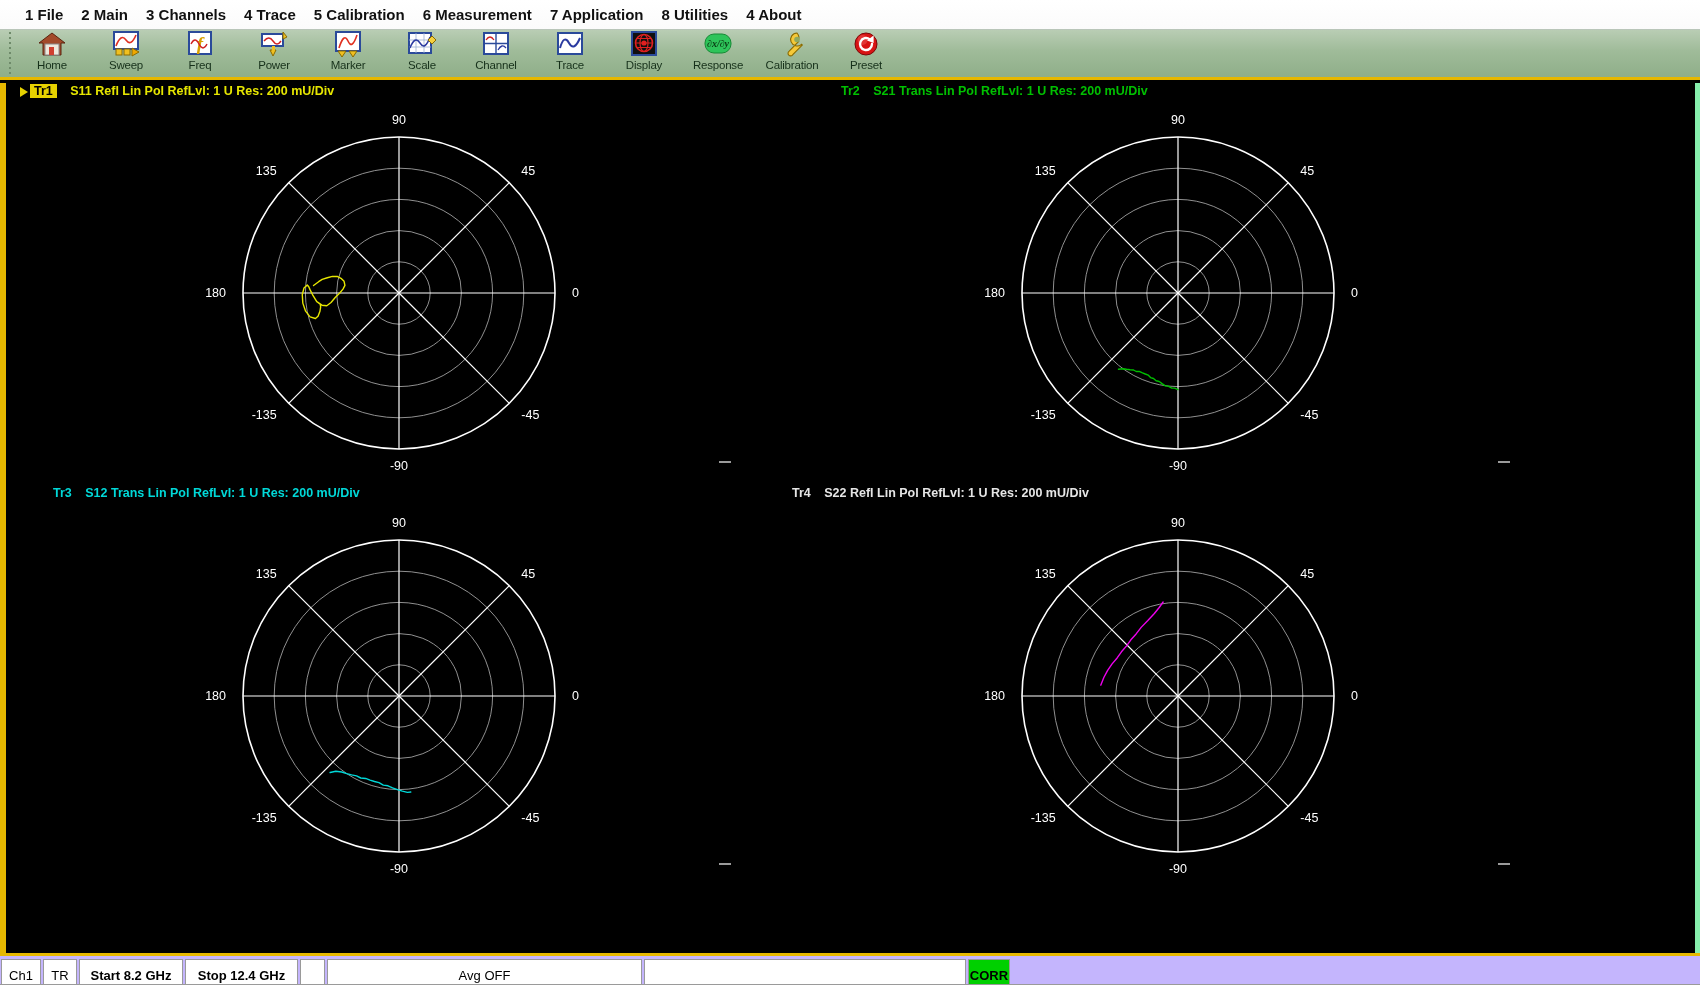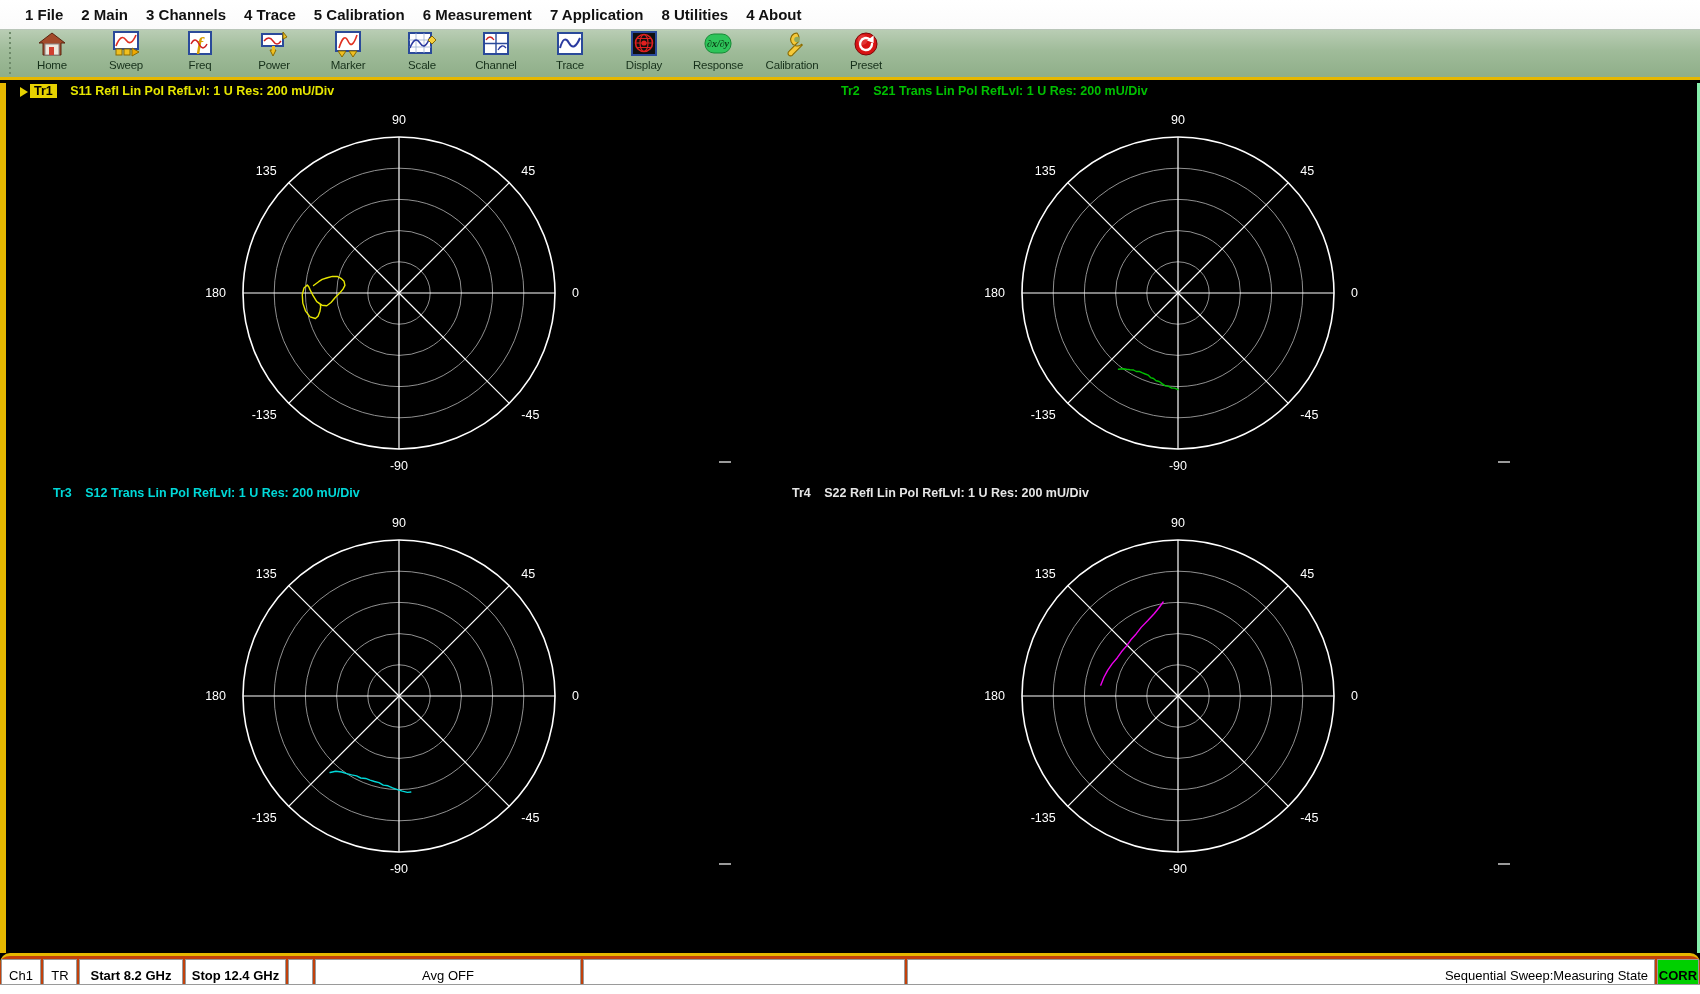--- a/index.html
+++ b/index.html
@@ -41,42 +41,42 @@
     cursor: default;
   }
   .tool-ico { width: 30px; height: 28px; position: relative; }
   .tool-lbl { font-size: 11.5px; color: #16301a; margin-top: 1px; letter-spacing: -0.2px; }
   
   #screen {
     position: absolute; left: 0; top: 83px;
     width: 1700px; height: 870px;
     background: #000;
     border-left: 6px solid #e6b800;
-    border-right: 3px solid #86efac;
+    border-right: 5px solid #86efac;
   }
   .tr-label { position: absolute; font-size: 12.5px; white-space: nowrap; font-weight: 600; }
   .tr-tag { font-weight: bold; }
   .tr-sel {
     background: #e6d100; color: #000; padding: 0 4px; font-weight: bold;
   }
   .arrow-ptr {
     display: inline-block; width: 0; height: 0;
     border-left: 8px solid #e6d100;
     border-top: 5px solid transparent;
     border-bottom: 5px solid transparent;
     vertical-align: middle; margin-right: 2px;
   }
   .dash { position: absolute; width: 12px; height: 2px; background: #9a9a9a; }
   
   #statusbar {
     position: absolute; left: 0; top: 953px;
     width: 1700px; height: 41px;
-    background: #c2410c; border-top: 3px solid #e6b800;
+    background: #c4b5fd; border-top: 3px solid #e6b800;
     display: flex; align-items: stretch;
-    font-size: 13px; color: #000; border-radius: 10px;
+    font-size: 13px; color: #000;
   }
   .sb {
     border: 1px solid #9a9a9a; margin: 3px 1px;
     display: flex; align-items: center; justify-content: center;
     padding: 0 6px; white-space: nowrap; background: #fff;
   }
   .sb.bold { font-weight: bold; }
   .sb.corr { background: #00d000; font-weight: bold; color: #000; }
   #sb-row2 { position: absolute; left: 0; bottom: 0; width: 1700px; height: 10px;
              border-top: 1px solid #9a9a9a; background: #fff; }
@@ -327,20 +327,19 @@
   <div class="dash" style="left:713px; top:378px;"></div>
   <div class="dash" style="left:1492px; top:378px;"></div>
   <div class="dash" style="left:713px; top:780px;"></div>
   <div class="dash" style="left:1492px; top:780px;"></div>
 </div>
 
 <div id="statusbar">
   <div class="sb" style="width:40px;">Ch1</div>
   <div class="sb" style="width:34px;">TR</div>
   <div class="sb bold" style="width:104px;">Start 8.2 GHz</div>
-  <div class="sb bold" style="width:101px;">Stop 12.4 GHz</div>
+  <div class="sb bold" style="width:113px;">Stop 12.4 GHz</div>
   <div class="sb" style="width:25px;"></div>
-  <div class="sb" style="width:266px;">Avg OFF</div>
+  <div class="sb" style="width:315px;">Avg OFF</div>
   <div class="sb" style="width:322px;"></div>
-  <div class="sb" style="flex:1;justify-content:flex-end;">Sequential Sweep:Measuring State</div>
   <div class="sb corr" style="width:42px;">CORR</div>
 </div>
 <div id="sb-row2"></div>
 
 </body></html>

